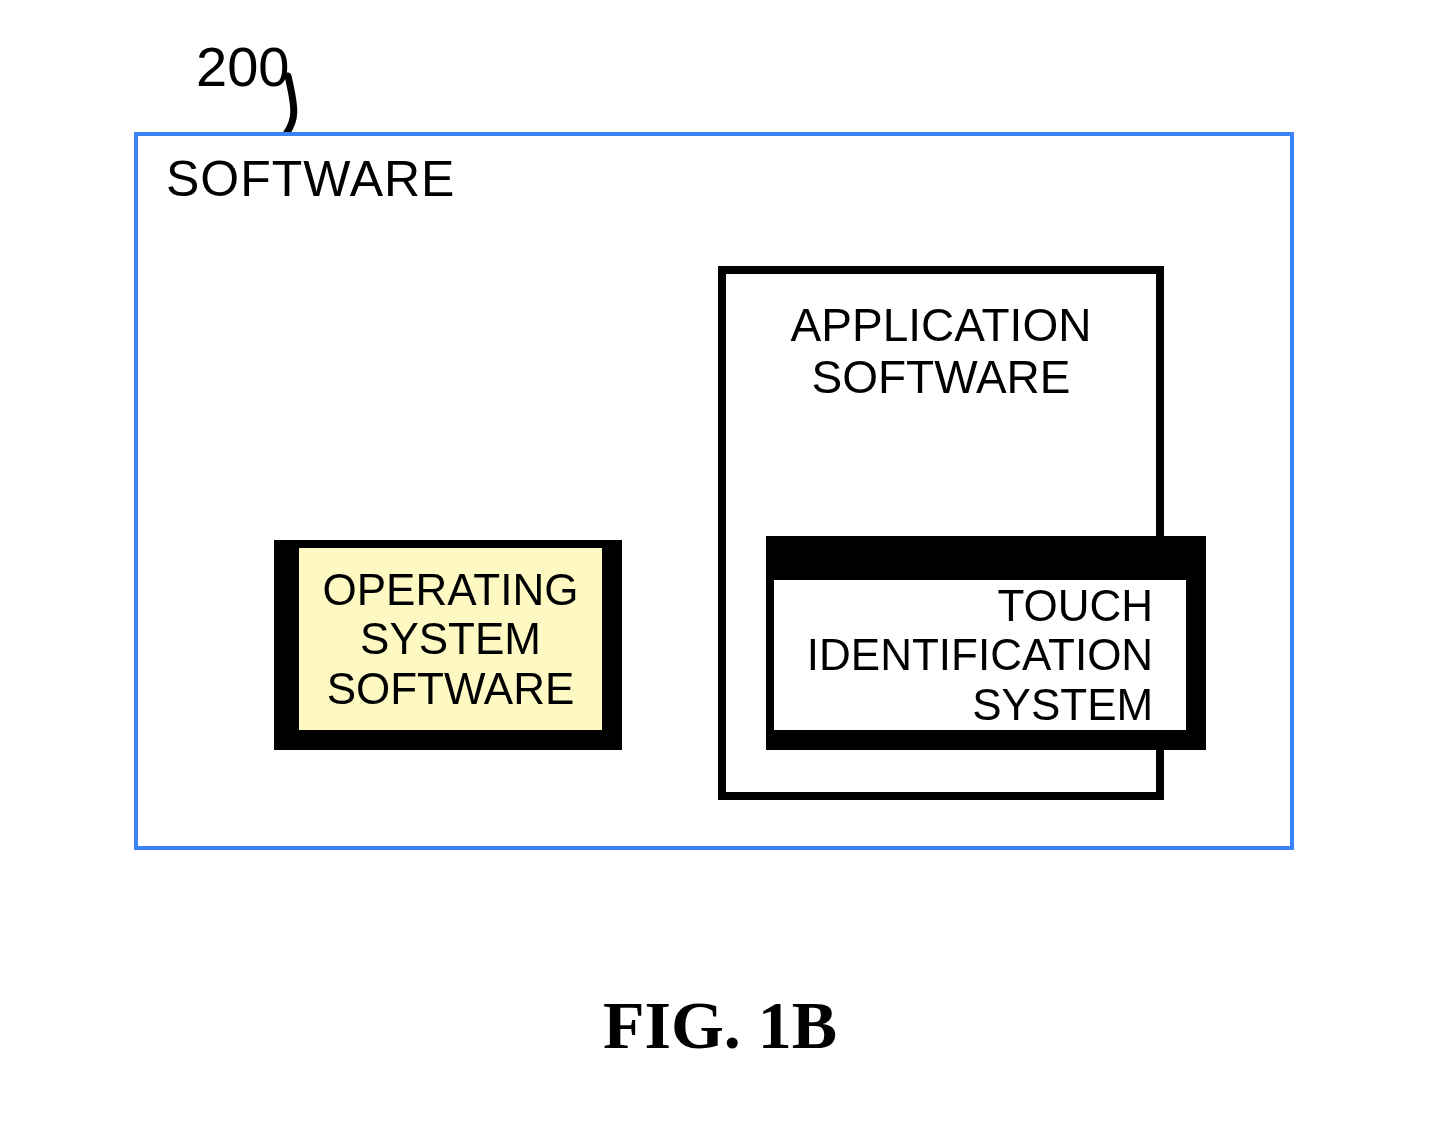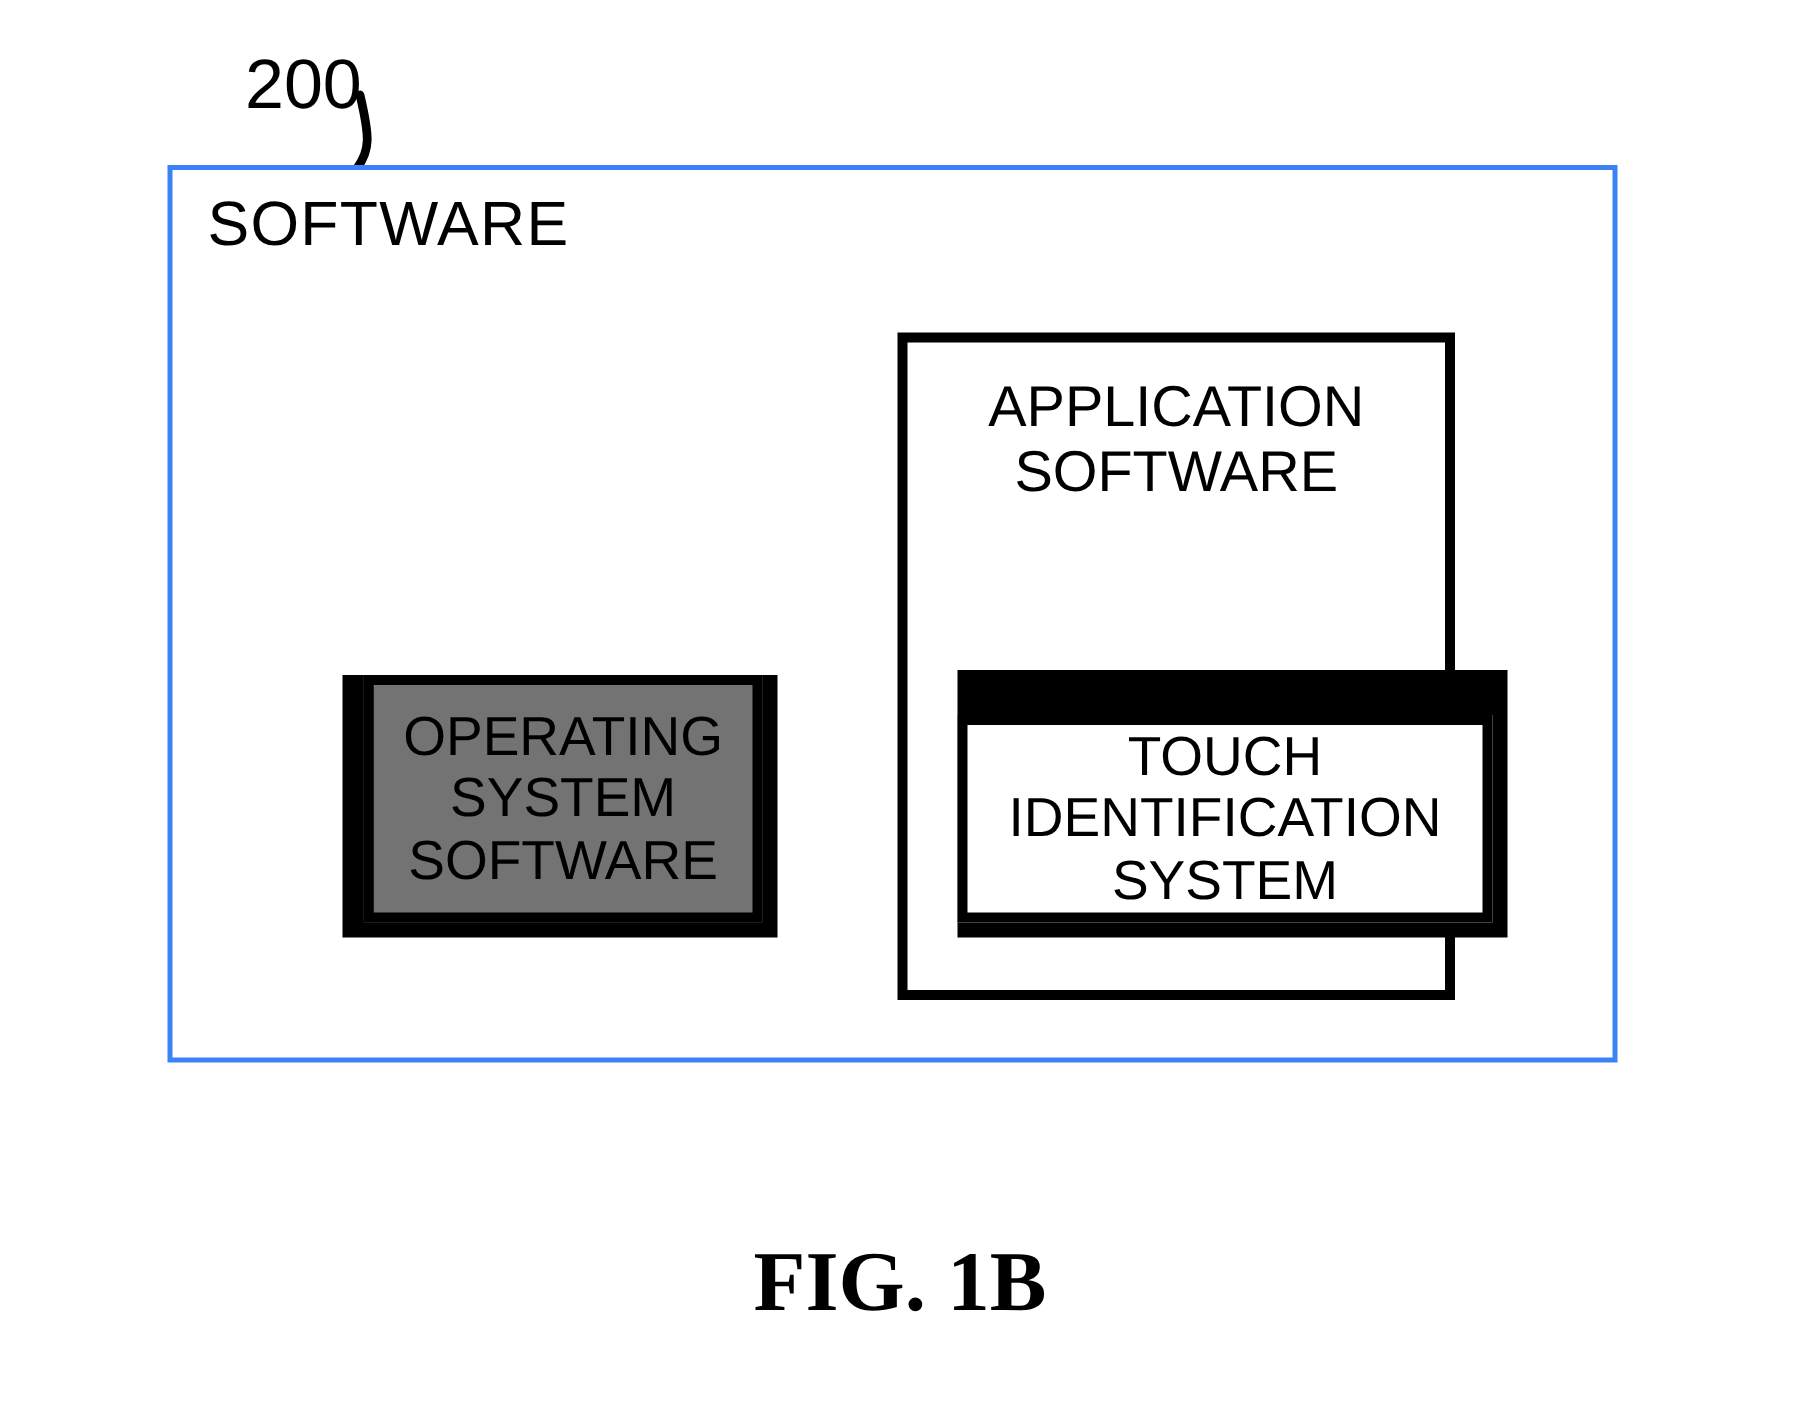--- a/index.html
+++ b/index.html
@@ -39,21 +39,21 @@
     width: 348px;
     height: 210px;
     background: #000;
   }
   .os-box-inner {
     position: absolute;
     left: 0;
     top: 0;
     right: 12px;
     bottom: 12px;
-    background: #737373;
+    background: #fef9c3;
     border: 8px solid #000;
     box-sizing: border-box;
     display: flex;
     align-items: center;
     justify-content: center;
     text-align: center;
     font-size: 44px;
     line-height: 1.12;
     padding: 4px;
     margin-left: 17px;
@@ -90,21 +90,21 @@
     left: 0;
     top: 0;
     right: 12px;
     bottom: 12px;
     background: #fff;
     border: 8px solid #000;
     box-sizing: border-box;
     display: flex;
     align-items: center;
     justify-content: center;
-    text-align: center;
+    text-align: right;
     font-size: 44px;
     line-height: 1.12;
     padding: 4px;
     margin-top: 36px;
   }
 
   
   .ref-140 {
     position: absolute;
     left: 196px;

